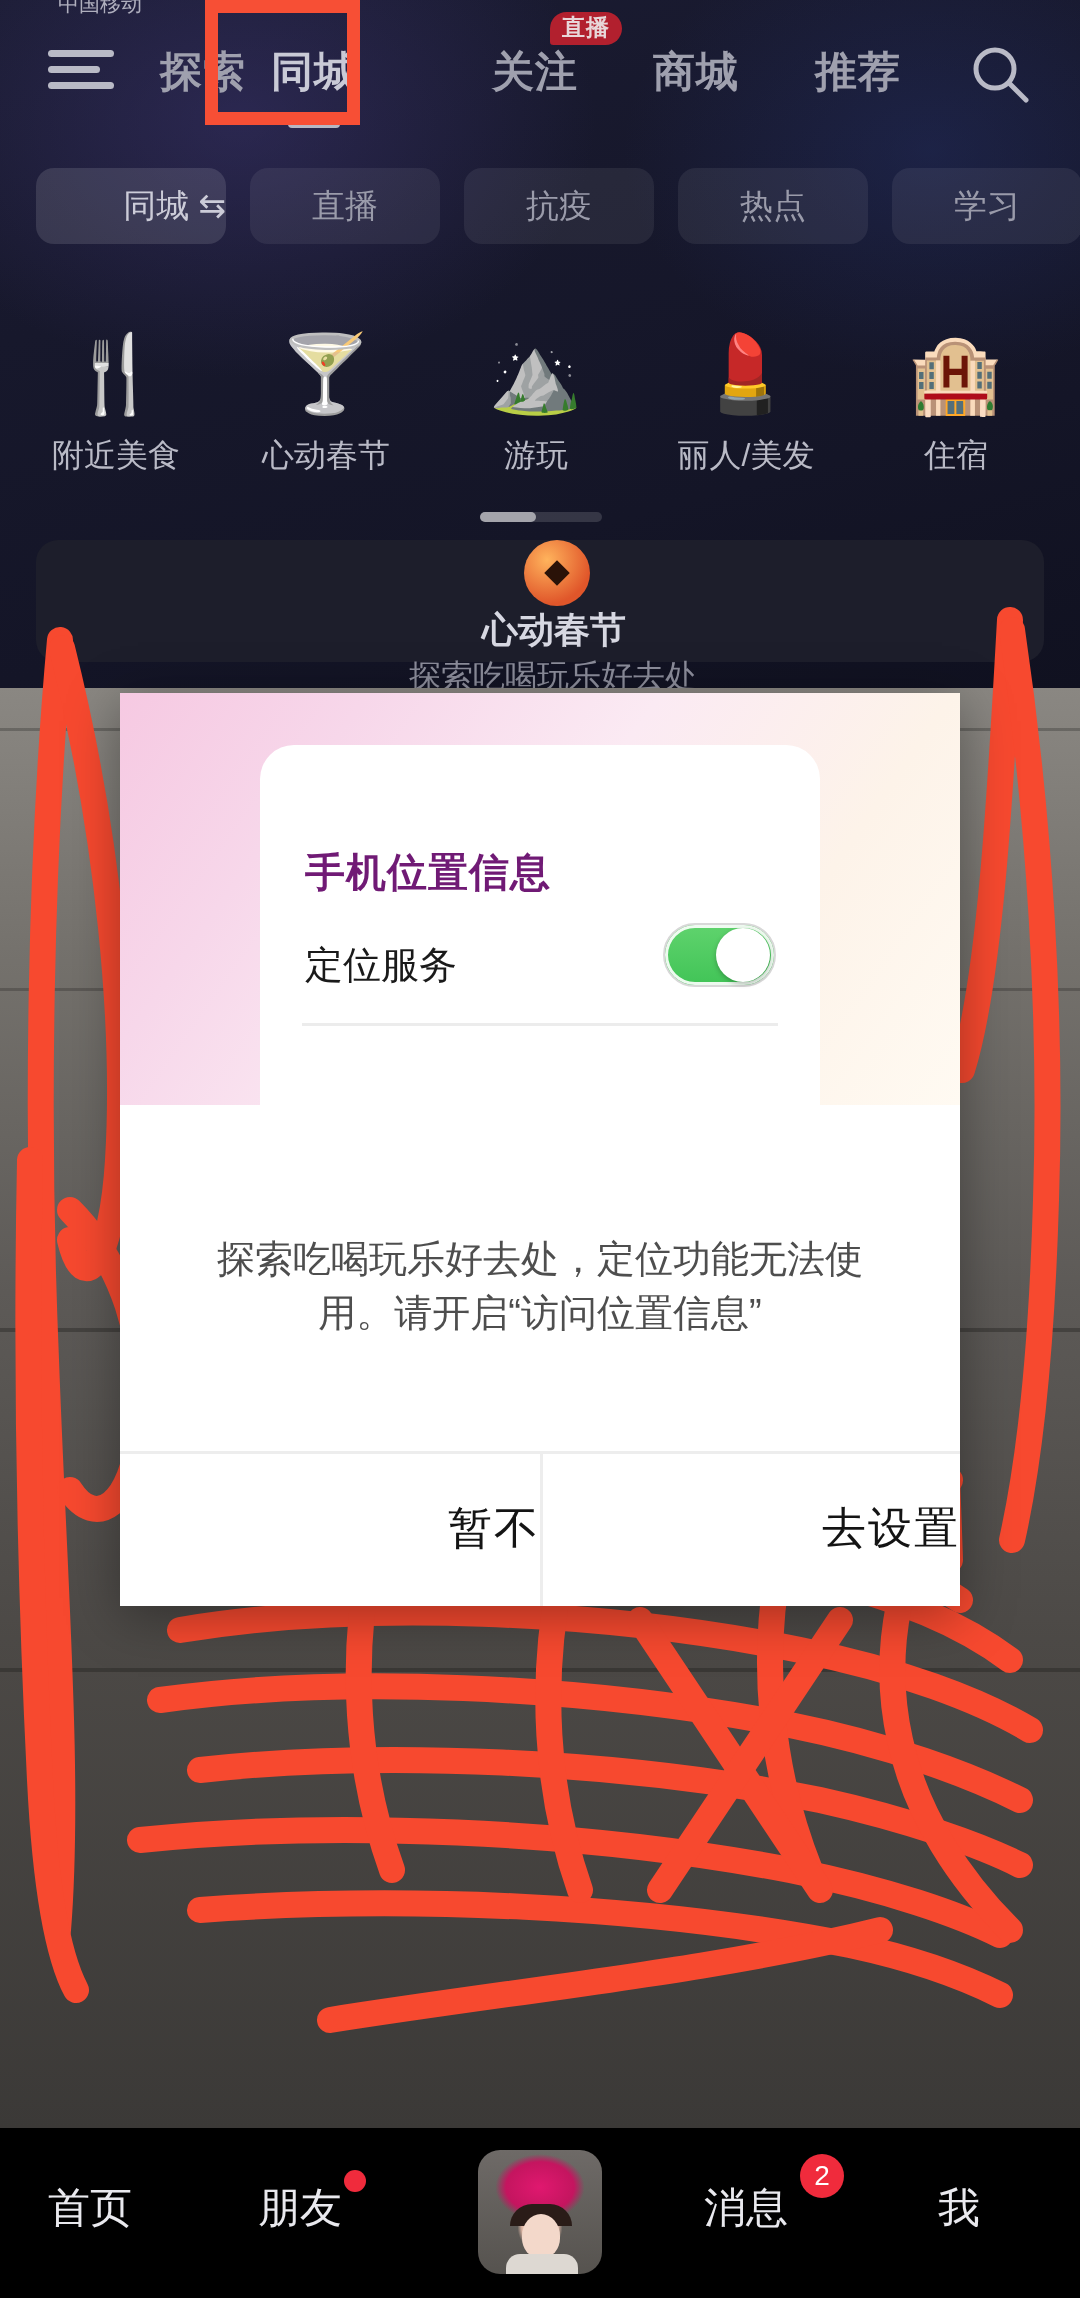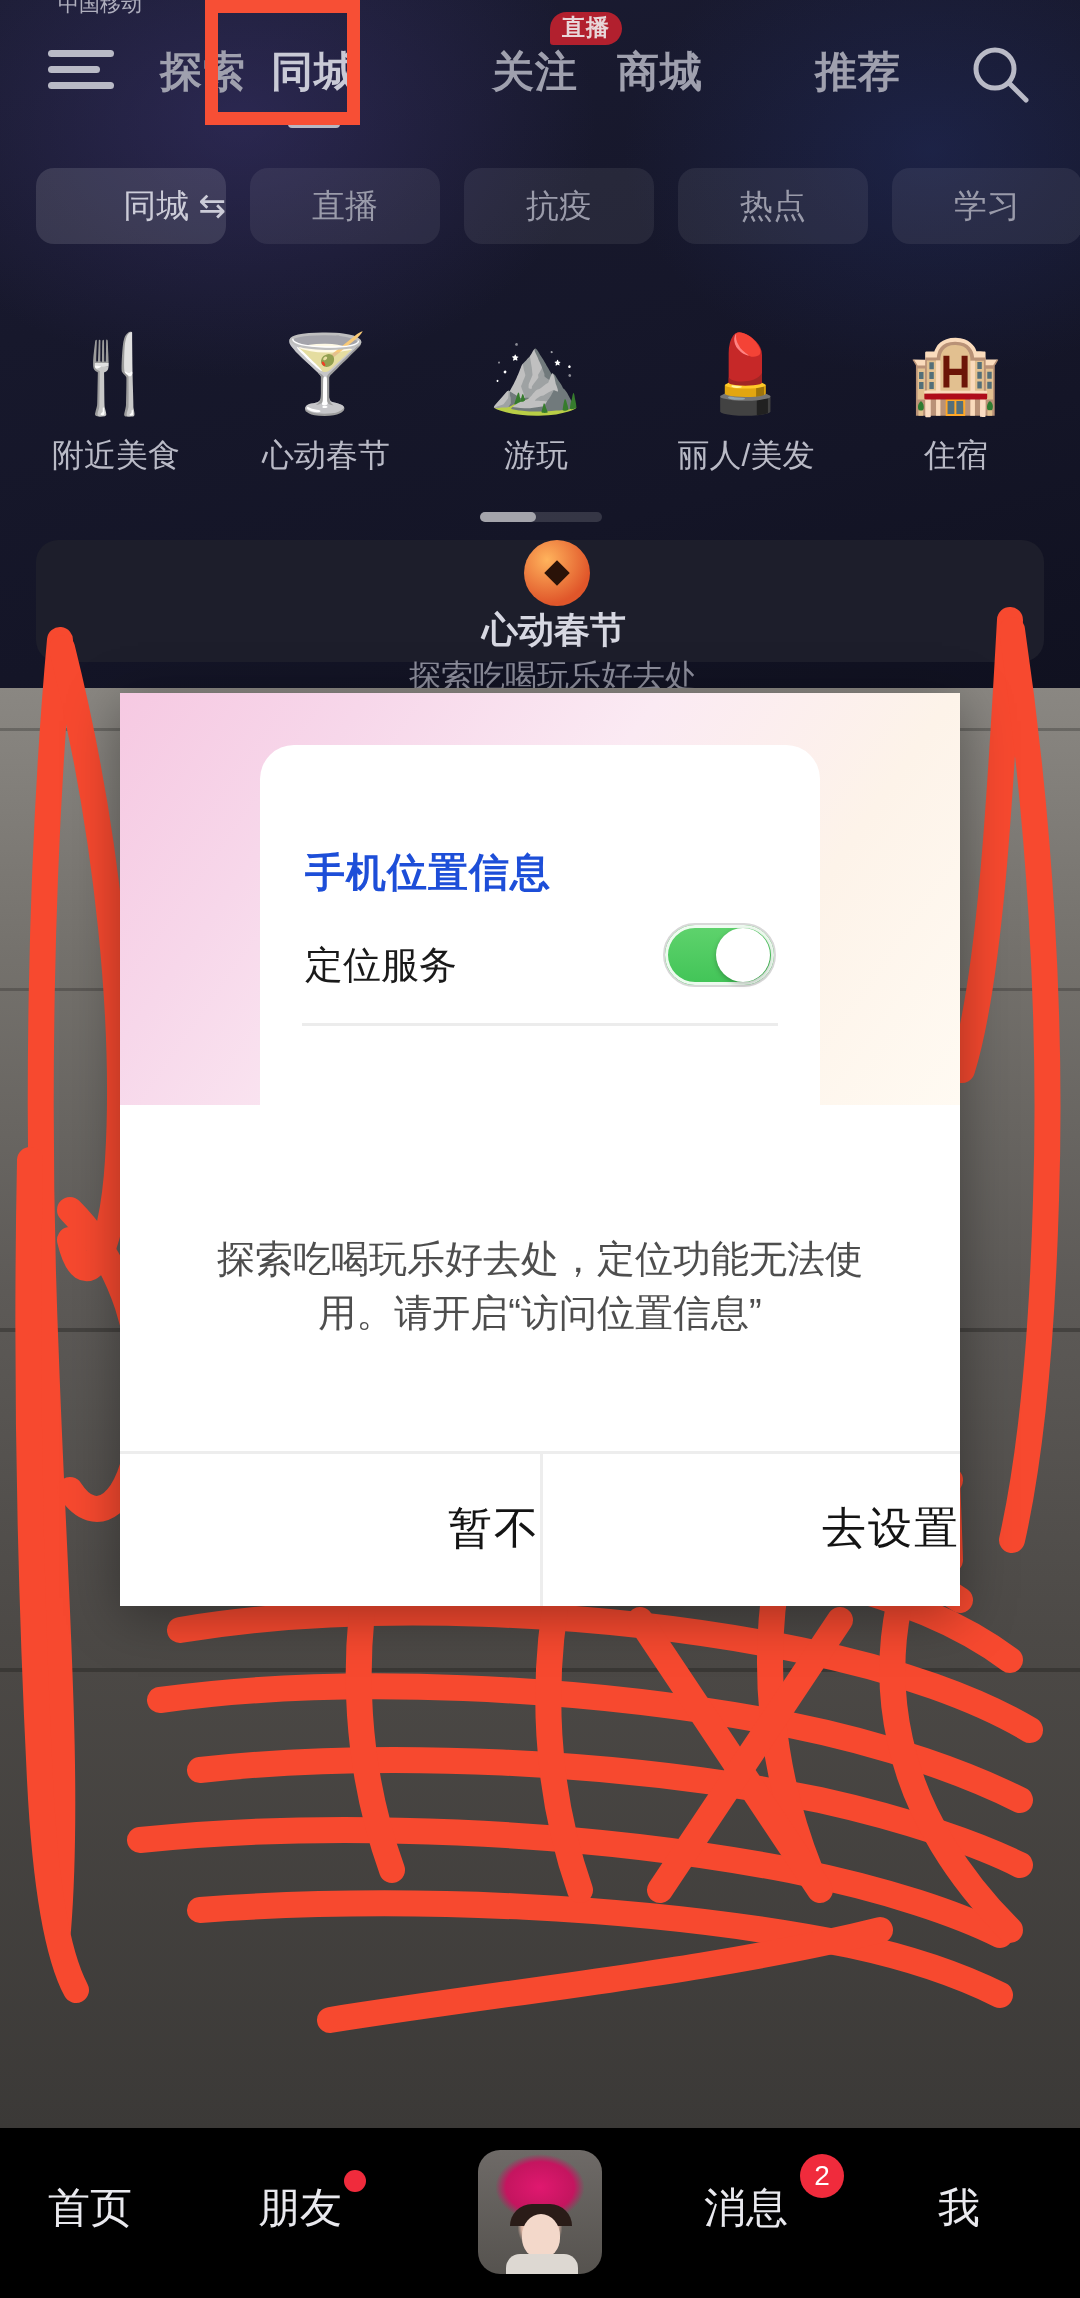--- a/index.html
+++ b/index.html
@@ -123,21 +123,21 @@
   }
   .dlg-top{
     position:absolute; left:0; top:0; width:840px; height:412px;
     background:linear-gradient(125deg,#f6c9e2 0%,#f7d7ea 22%,#fbeaf3 48%,#fdf3e9 74%,#fffaf2 100%);
   }
   .dlg-card{
     position:absolute; left:140px; top:52px; width:560px; height:360px;
     background:#fff; border-radius:34px 34px 0 0;
   }
   .dlg-card .h{
-    position:absolute; left:45px; top:100px; color:#1d4ed8; font-size:40px; font-weight:700; letter-spacing:1px;
+    position:absolute; left:45px; top:100px; color:#701a75; font-size:40px; font-weight:700; letter-spacing:1px;
   }
   .dlg-card .sv{
     position:absolute; left:45px; top:195px; color:#1a1a1a; font-size:38px;
   }
   .switch{
     position:absolute; right:44px; top:178px; width:113px; height:64px; border-radius:34px;
     background:linear-gradient(180deg,#5fd36d,#41c457);
     border:2px solid #d8d8d8; box-shadow:0 0 0 3px rgba(255,255,255,.9) inset;
   }
   .switch .knob{
@@ -222,21 +222,21 @@
     <div class="navtab active" style="left:271px;">
       <span>同城</span>
       <span class="underline"></span>
     </div>
 
     <div class="navtab" style="left:492px;">
       <span>关注</span>
       <span class="live-badge">直播</span>
     </div>
 
-    <div class="navtab" style="left:617px;">
+    <div class="navtab" style="left:653px;">
       <span>商城</span>
     </div>
 
     <div class="navtab" style="left:815px;">
       <span>推荐</span>
     </div>
 
     <div class="searchicon">
       <svg viewBox="0 0 64 64" fill="none" stroke="#b9bac6" stroke-width="5">
         <circle cx="27" cy="27" r="19"></circle>

